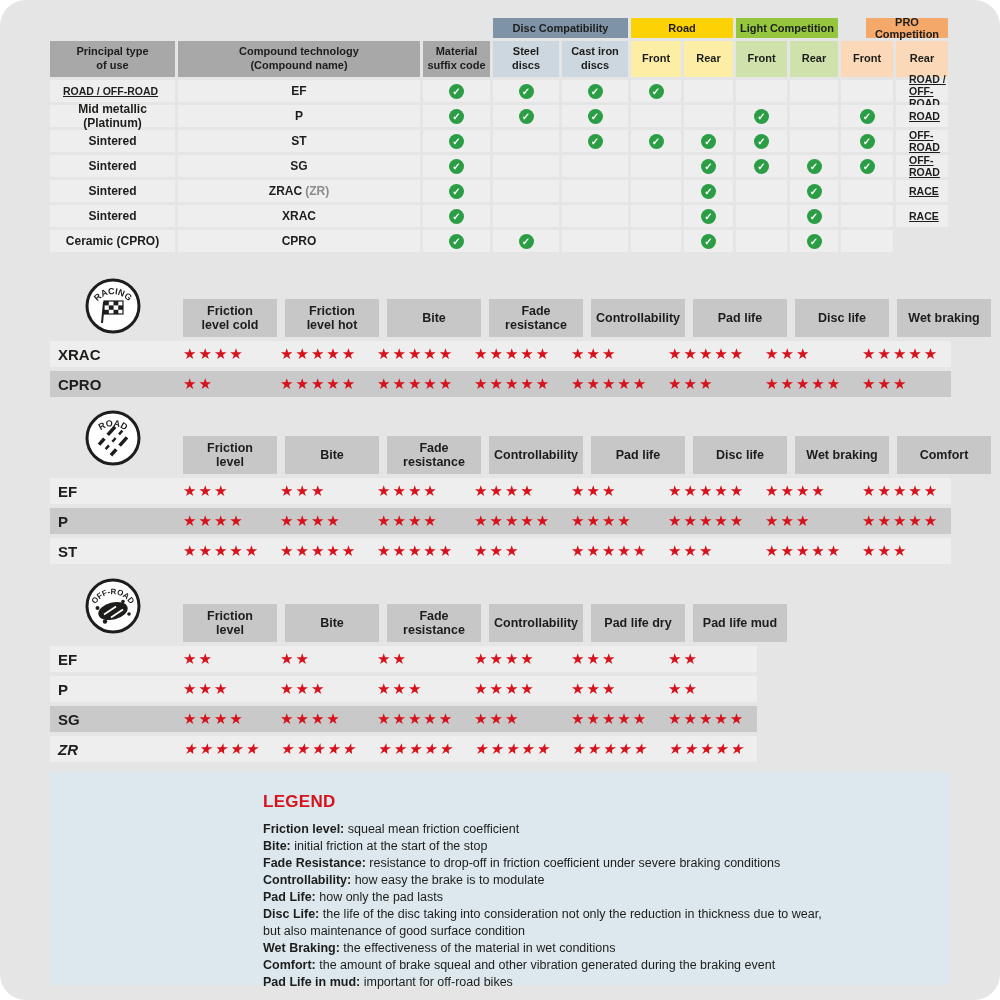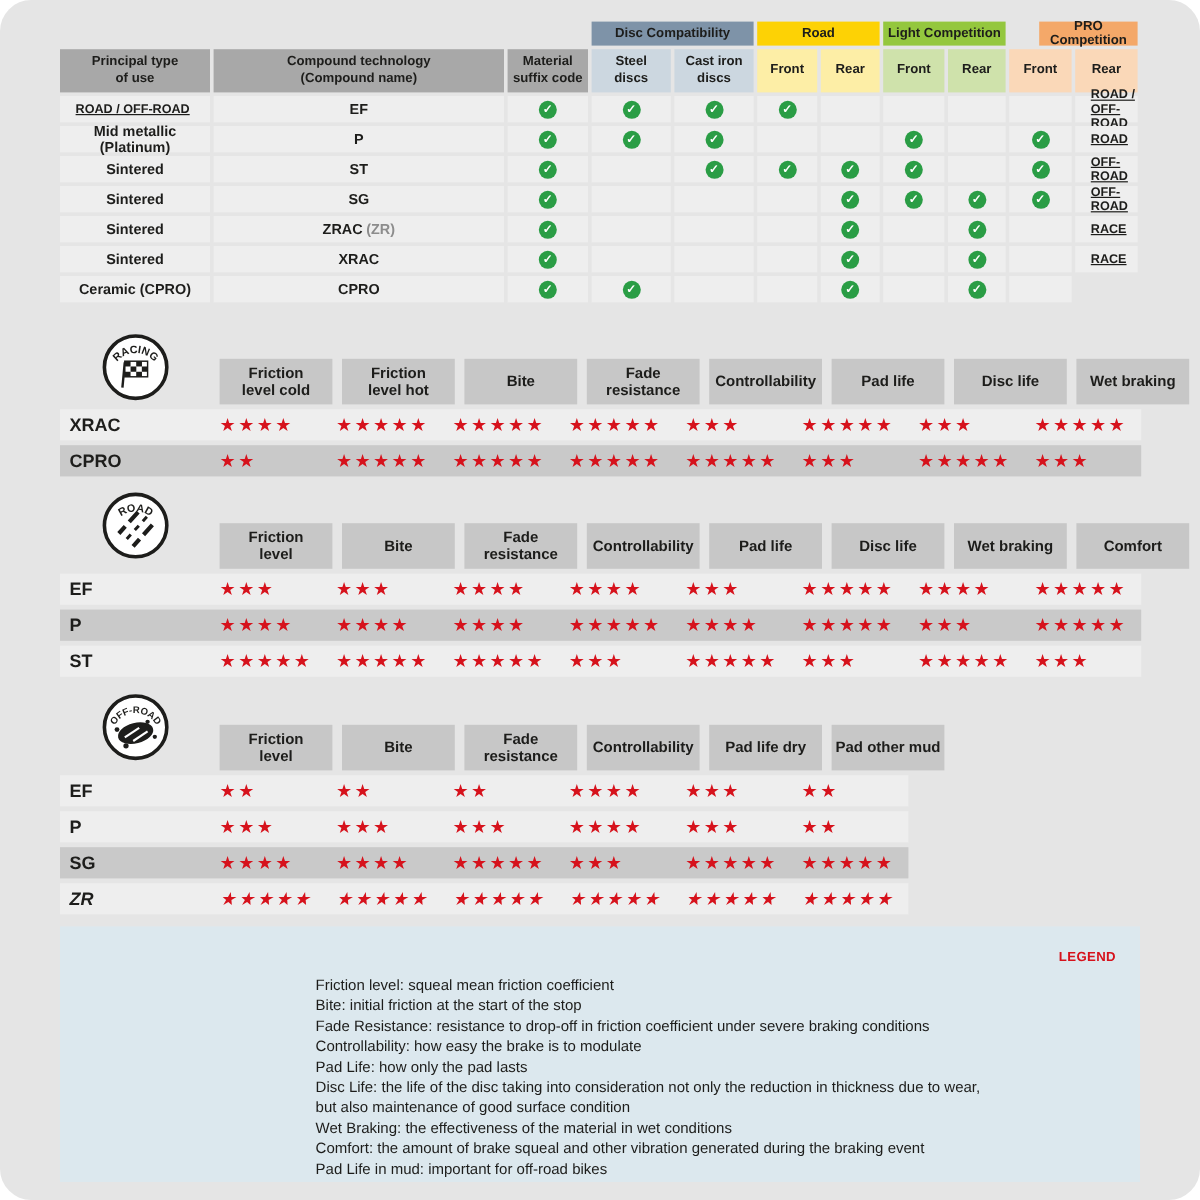--- a/index.html
+++ b/index.html
@@ -62,23 +62,23 @@
     white-space:nowrap; overflow:hidden;
   }
 
   
   .legend {
     position:absolute; left:50px; top:772px;
     width:900px; height:213px;
     background:var(--legend-bg);
   }
   .legend-inner { padding:20px 20px 0 213px; }
-  .legend-title { color:var(--star-red); font-weight:bold; font-size:11px; margin-bottom:9px; letter-spacing:.3px;text-align:right; }
+  .legend-title { color:var(--star-red); font-weight:bold; font-size:17px; margin-bottom:9px; letter-spacing:.3px; }
   .legend-line { font-size:12.5px; line-height:17px; }
-  .term { font-weight:normal; }
+  .term { font-weight:bold; }
   .desc { white-space:pre-line; }
 </style>
 </head>
 <body>
 
 <div class="page">
 
   <div class="compat">
       <div class="cell group-spacer" style="grid-column: 1 / span 3;"></div>
       <div class="cell group-header" style="background: rgb(126, 147, 168); grid-column: span 2;">Disc Compatibility</div>
@@ -320,21 +320,21 @@
     <div class="rating-table pt27">
         <div class="rating-head" style="grid-template-columns: 125px repeat(6, 94px);">
           <div class="cell head-spacer"></div>
           <div class="cell rating-header">Friction
 level</div>
           <div class="cell rating-header">Bite</div>
           <div class="cell rating-header">Fade
 resistance</div>
           <div class="cell rating-header">Controllability</div>
           <div class="cell rating-header">Pad life dry</div>
-          <div class="cell rating-header">Pad other mud</div>
+          <div class="cell rating-header">Pad life mud</div>
         </div>
         <div class="rating-row" style="grid-template-columns: 125px repeat(6, 94px);">
           <div class="cell row-label">EF</div>
           <div class="cell stars">★★</div>
           <div class="cell stars">★★</div>
           <div class="cell stars">★★</div>
           <div class="cell stars">★★★★</div>
           <div class="cell stars">★★★</div>
           <div class="cell stars">★★</div>
         </div>

